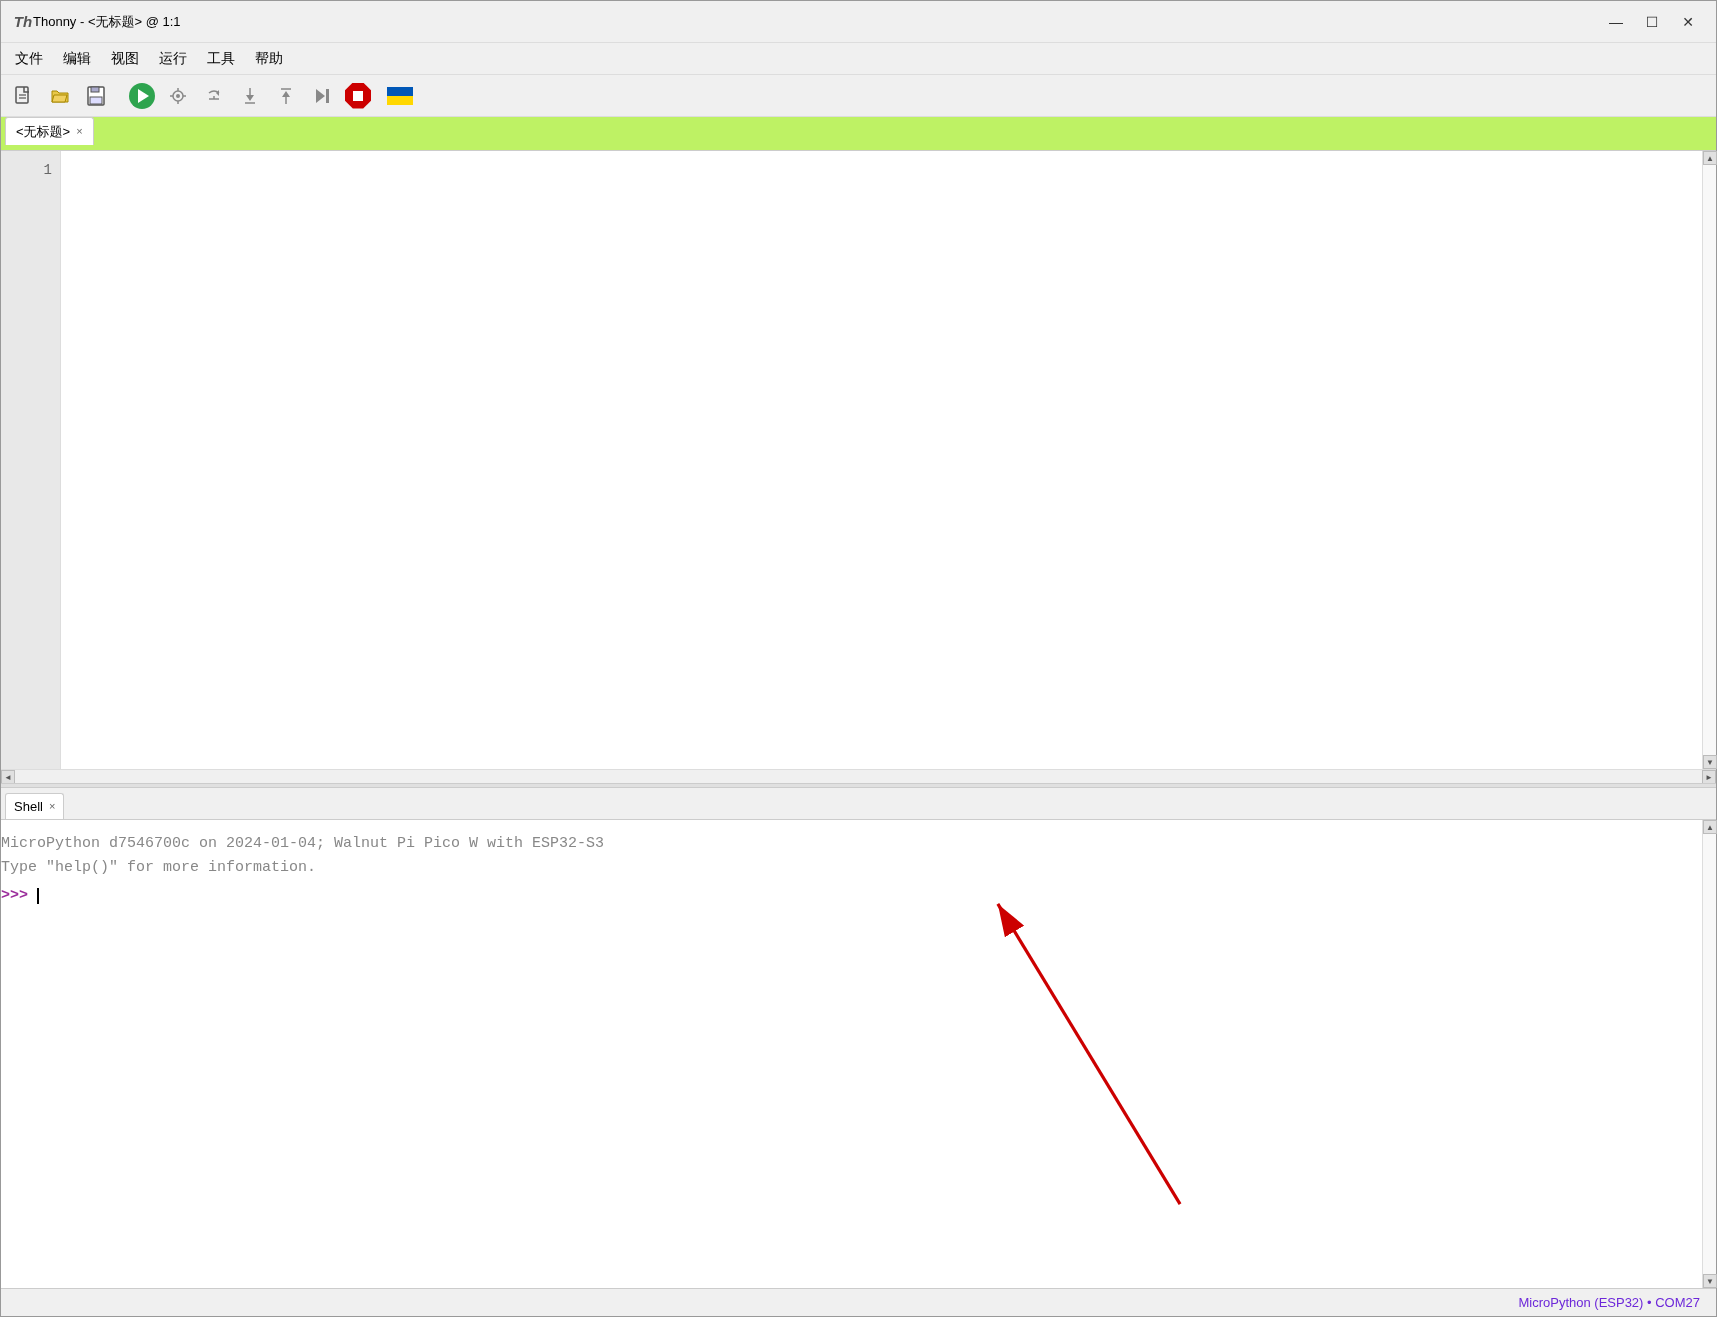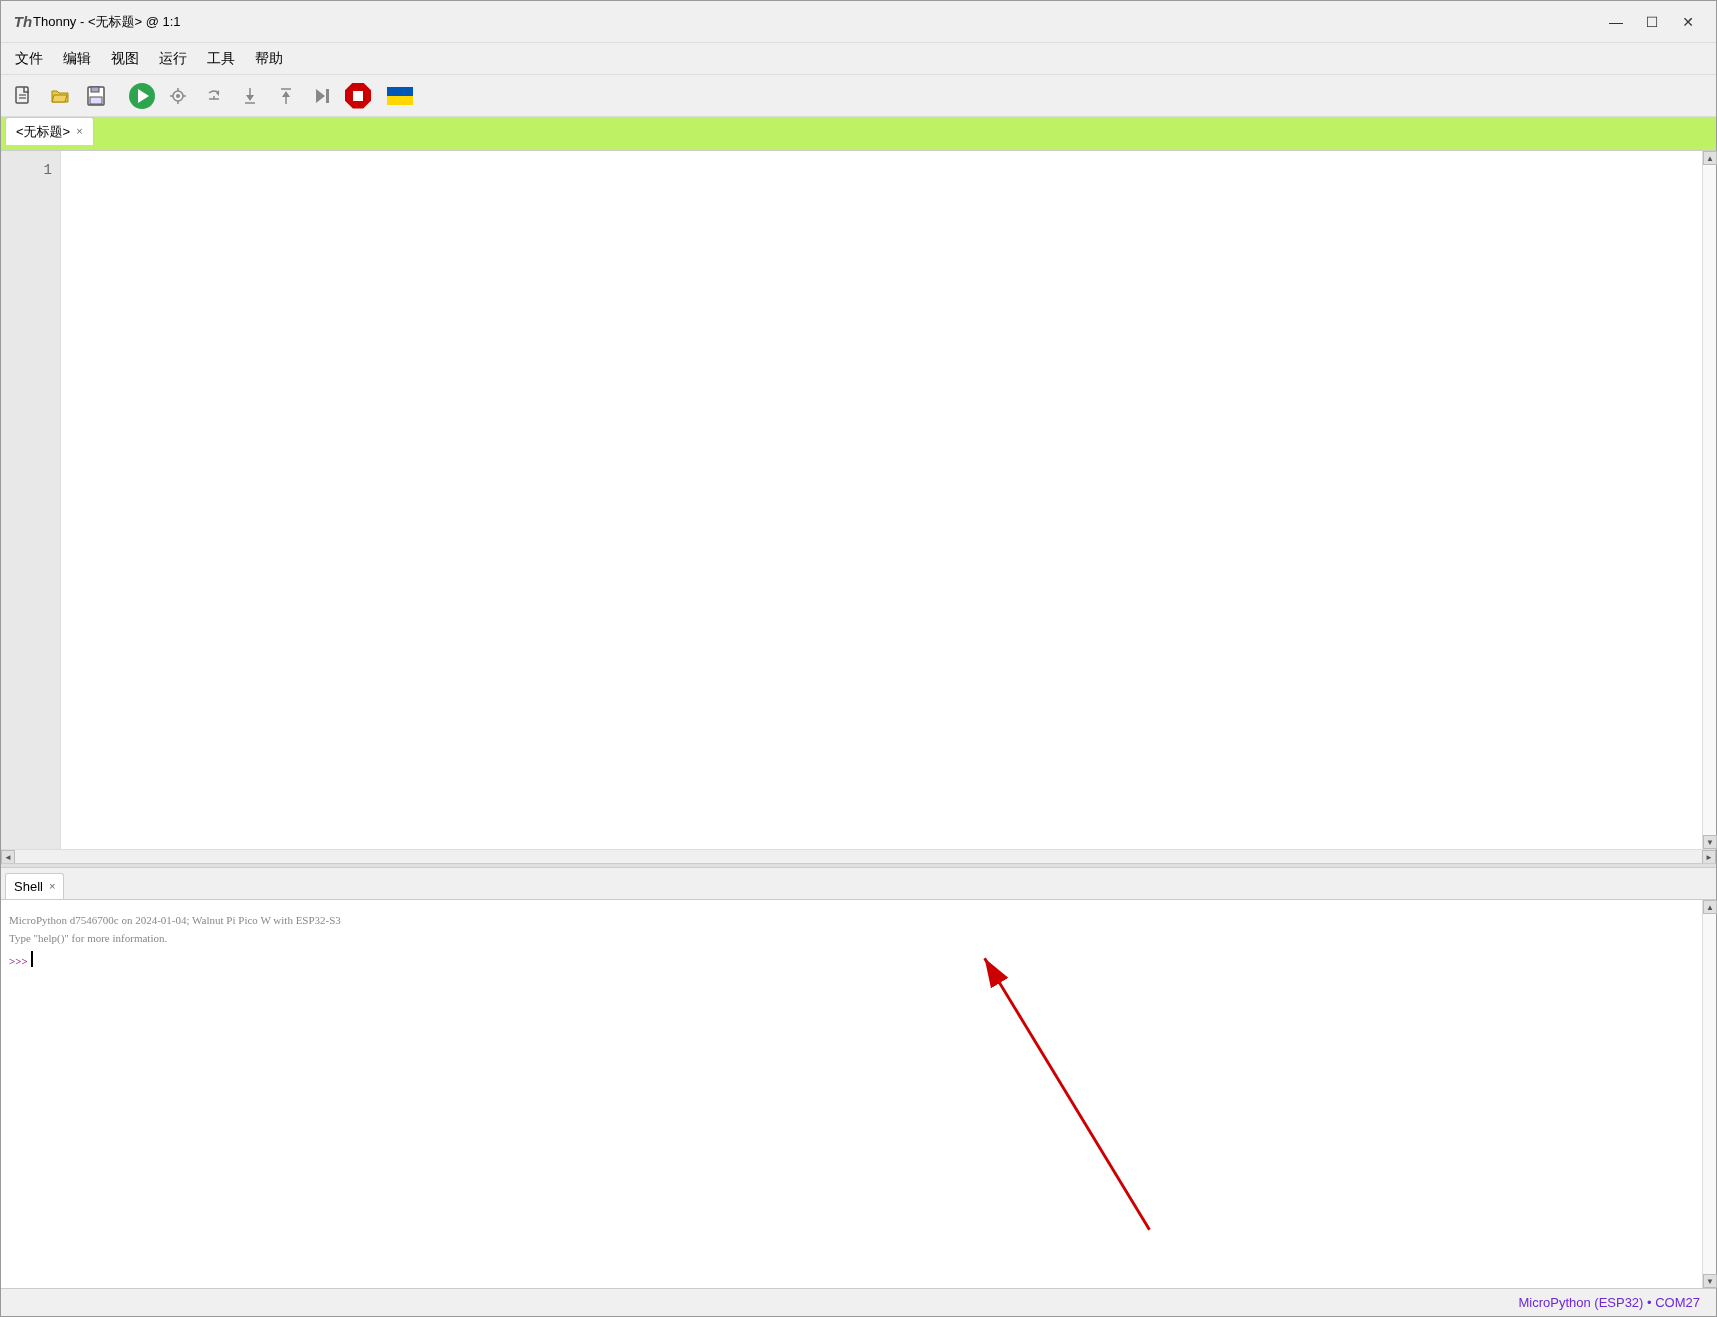--- a/index.html
+++ b/index.html
@@ -245,21 +245,21 @@
     .resizer {
       height: 5px;
       background: #e0e0e0;
       border-top: 1px solid #ccc;
       border-bottom: 1px solid #ccc;
       cursor: row-resize;
     }
 
     
     .shell-panel {
-      height: 420px;
+      height: 500px;
       display: flex;
       flex-direction: column;
       background: #eab308;
     }
 
     .shell-tab-bar {
       height: 32px;
       background: #f0f0f0;
       display: flex;
       align-items: flex-end;
@@ -284,23 +284,23 @@
     .shell-content {
       flex: 1;
       background: white;
       display: flex;
       position: relative;
       min-height: 0;
     }
 
     .shell-text-area {
       flex: 1;
-      font-family: Liberation Serif, serif;
-      font-size: 11px;
-      padding: 12px 8px;
+      font-family: Liberation Mono, monospace;
+      font-size: 15px;
+      padding: 12px 0;
       color: #888;
       line-height: 1.6;
     }
 
     .shell-prompt {
       color: #9b2d9b;
       font-weight: bold;
     }
 
     .shell-cursor {

